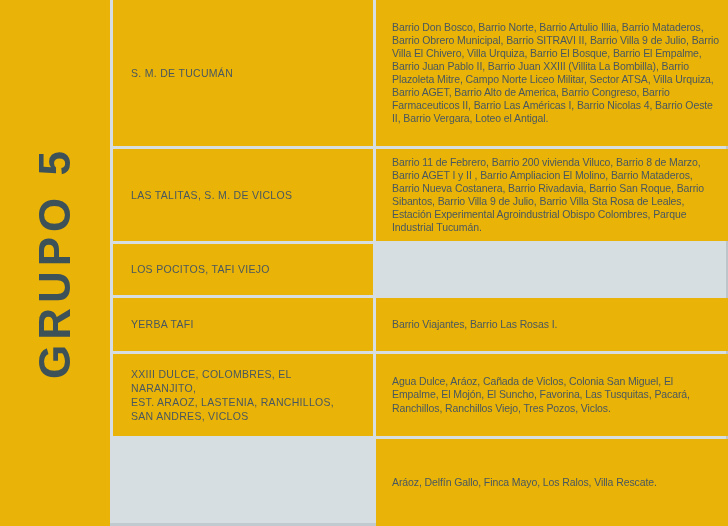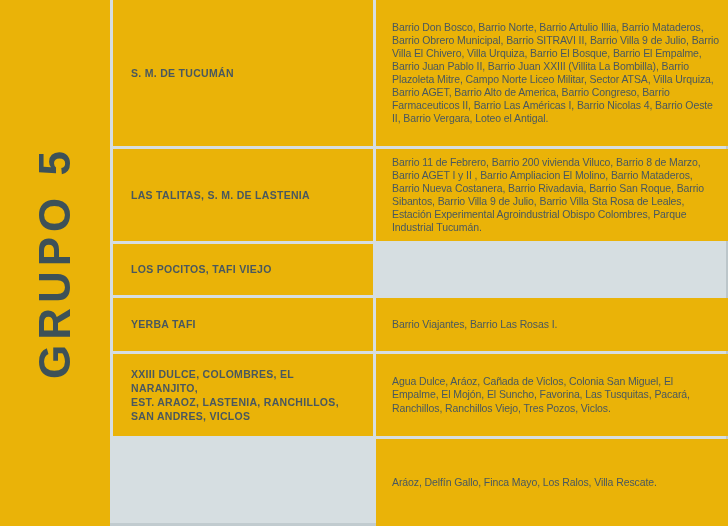--- a/index.html
+++ b/index.html
@@ -48,21 +48,20 @@
     white-space: nowrap;
   }
 
   .localities-cell {
     grid-column: 2;
     padding: 6px 14px 6px 18px;
     font-size: 10.5px;
     letter-spacing: 0.3px;
     line-height: 1.35;
     white-space: pre-line;
-    font-weight: bold;
   }
 
   .barrios-cell {
     grid-column: 3;
     padding: 6px 8px 6px 16px;
     font-size: 10.5px;
     letter-spacing: -0.1px;
     line-height: 1.24;
   }
 </style>
@@ -76,21 +75,21 @@
   </div>
 
   <div class="cell localities-cell" style="grid-row:1">
     <span>S. M. DE TUCUMÁN</span>
   </div>
   <div class="cell barrios-cell" style="grid-row:1">
     <span>Barrio Don Bosco, Barrio Norte, Barrio Artulio Illia, Barrio Mataderos, Barrio Obrero Municipal, Barrio SITRAVI II, Barrio Villa 9 de Julio, Barrio Villa El Chivero, Villa Urquiza, Barrio El Bosque, Barrio El Empalme, Barrio Juan Pablo II, Barrio Juan XXIII (Villita La Bombilla), Barrio Plazoleta Mitre, Campo Norte Liceo Militar, Sector ATSA, Villa Urquiza, Barrio AGET, Barrio Alto de America, Barrio Congreso, Barrio Farmaceuticos II, Barrio Las Américas I, Barrio Nicolas 4, Barrio Oeste II, Barrio Vergara, Loteo el Antigal.</span>
   </div>
 
   <div class="cell localities-cell" style="grid-row:2">
-    <span>LAS TALITAS, S. M. DE LASTENIA</span>
+    <span>LAS TALITAS, S. M. DE VICLOS</span>
   </div>
   <div class="cell barrios-cell" style="grid-row:2">
     <span>Barrio 11 de Febrero, Barrio 200 vivienda Viluco, Barrio 8 de Marzo, Barrio AGET I y II , Barrio Ampliacion El Molino, Barrio Mataderos, Barrio Nueva Costanera, Barrio Rivadavia, Barrio San Roque, Barrio Sibantos, Barrio Villa 9 de Julio, Barrio Villa Sta Rosa de Leales, Estación Experimental Agroindustrial Obispo Colombres, Parque Industrial Tucumán.</span>
   </div>
 
   <div class="cell localities-cell" style="grid-row:3">
     <span>LOS POCITOS, TAFI VIEJO</span>
   </div>
 
   <div class="cell localities-cell" style="grid-row:4">

